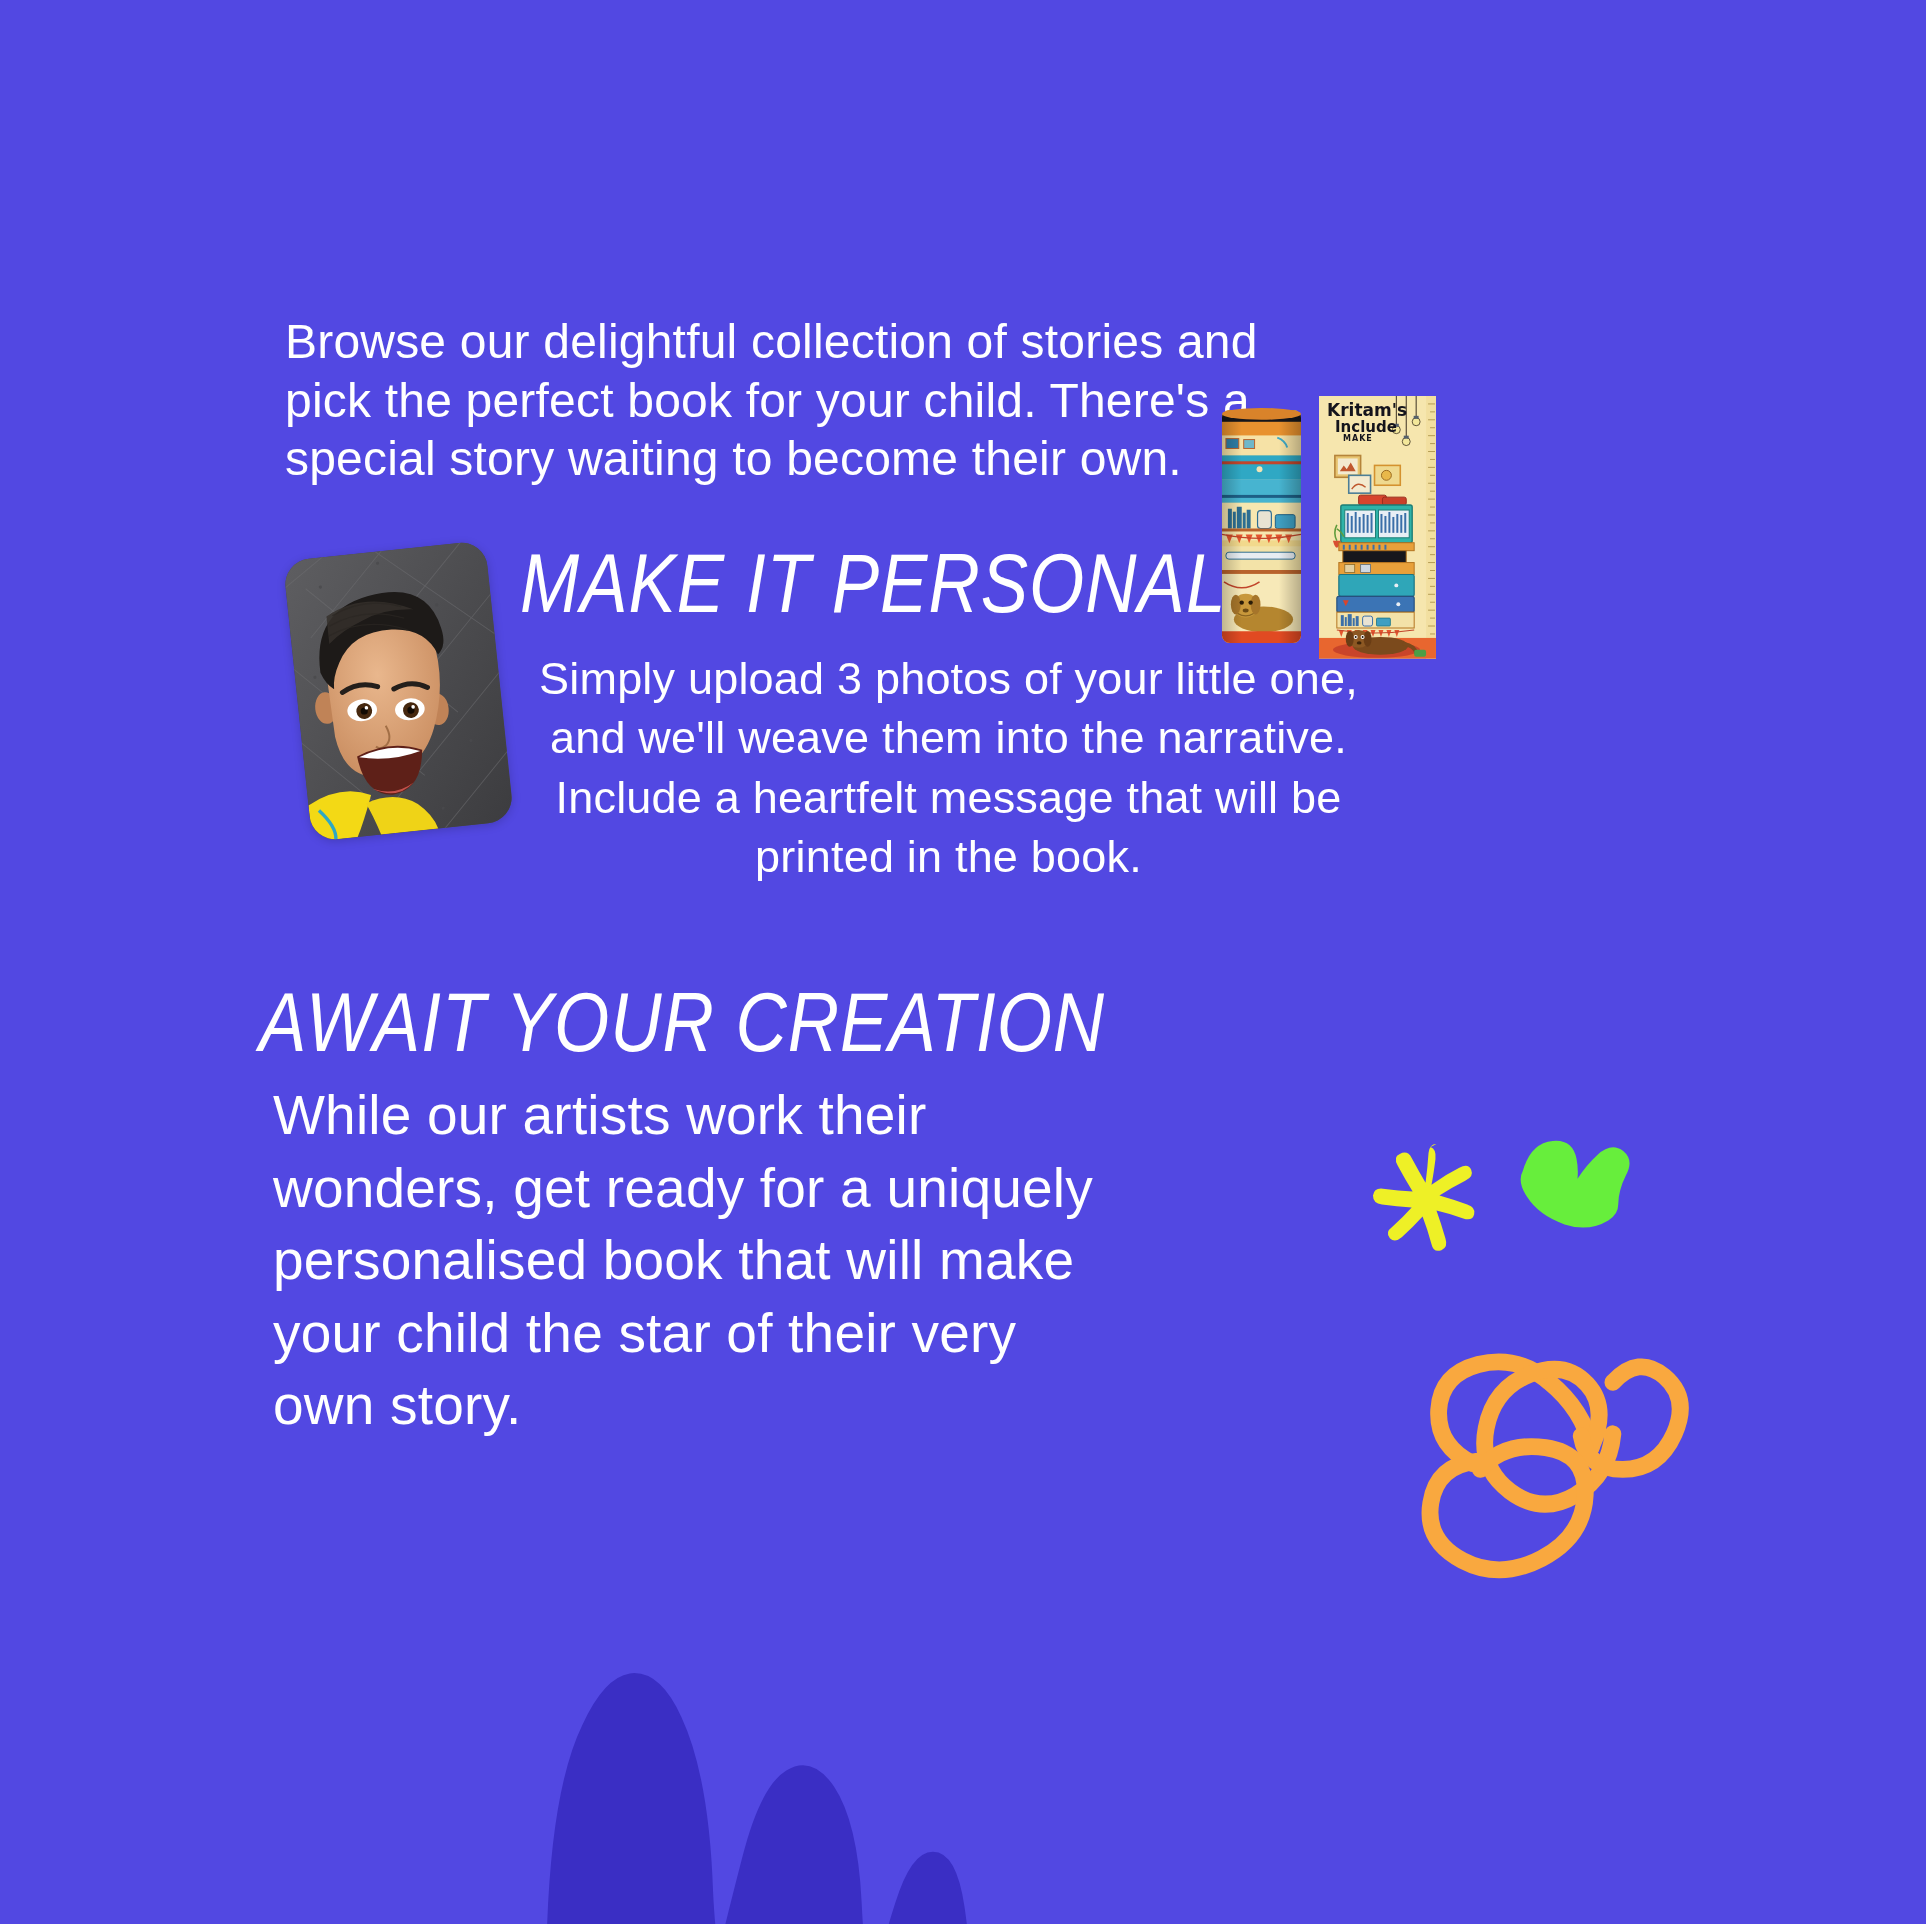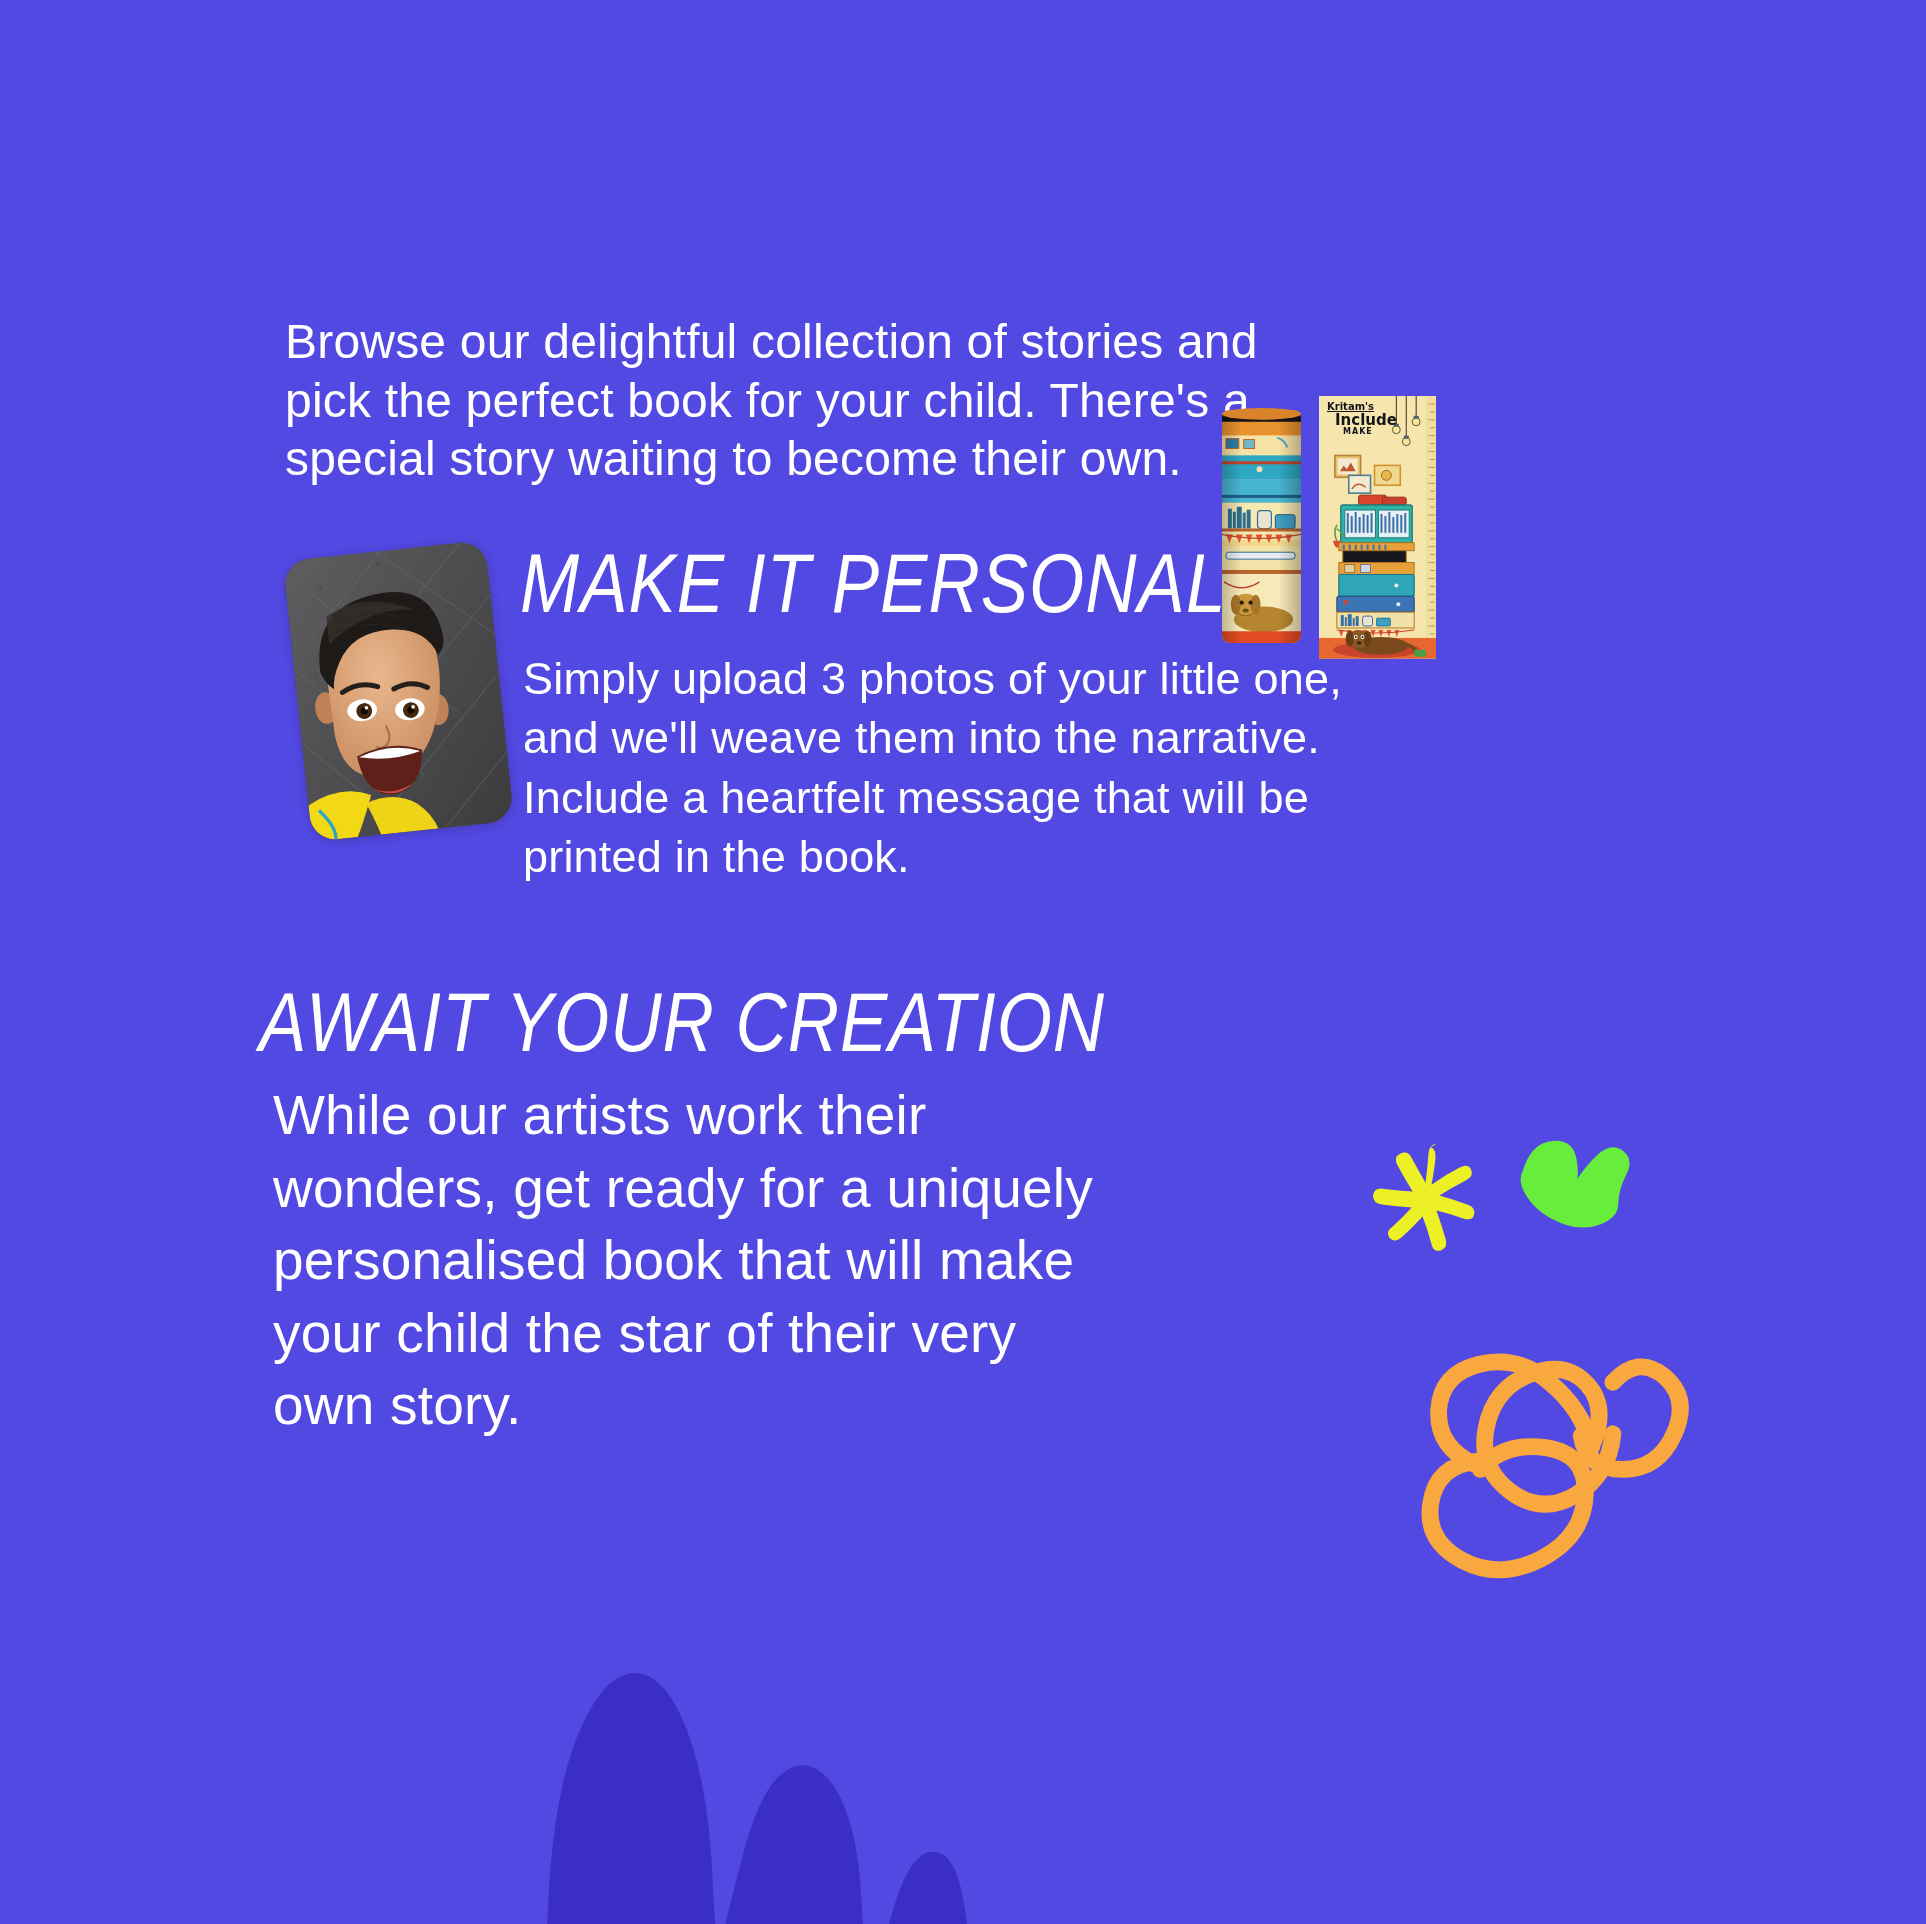--- a/index.html
+++ b/index.html
@@ -39,21 +39,21 @@
     font-style:italic;font-weight:300;
     font-size:71px;line-height:1.0;
     letter-spacing:1px;
     transform:scaleY(1.18);
     transform-origin:left top;
     white-space:nowrap;
   }
 
   #personal-para{
     position:absolute;left:523px;top:649px;width:851px;
-    font-size:45px;line-height:1.32;
+    font-size:45px;line-height:1.32;text-align:center;
   }
 
   #await-heading{
     position:absolute;left:259px;top:980px;width:812px;
     color:#ffffff;
     font-family:"Liberation Sans", sans-serif;
     font-style:italic;font-weight:300;
     font-size:71px;line-height:1.0;
     letter-spacing:1px;
     transform:scaleY(1.18);
@@ -85,21 +85,21 @@
     position:absolute;left:99px;top:0px;width:117px;height:262px;
   }
   .poster-title{
     position:absolute;left:107px;top:6px;width:83px;height:40px;
     color:#14141c;
     font-family:"DejaVu Sans", sans-serif;
     font-weight:700;
     line-height:1.0;
     pointer-events:none;
   }
-  .poster-title .l1{display:block;font-size:10px;text-decoration:underline;}
+  .poster-title .l1{display:block;font-size:17px;}
   .poster-title .l2{display:block;font-size:15px;padding-left:8px;margin-top:1px;}
   .poster-title .l3{display:block;font-size:8px;padding-left:16px;letter-spacing:1px;}
 
   
   .doodle-star{position:absolute;left:1371px;top:1143px;width:124px;height:139px;}
   .doodle-leaf{position:absolute;left:1505px;top:1137px;width:149px;height:119px;}
   .doodle-spiral{position:absolute;left:1411px;top:1317px;width:287px;height:287px;}
 </style>
 </head>
 <body>

